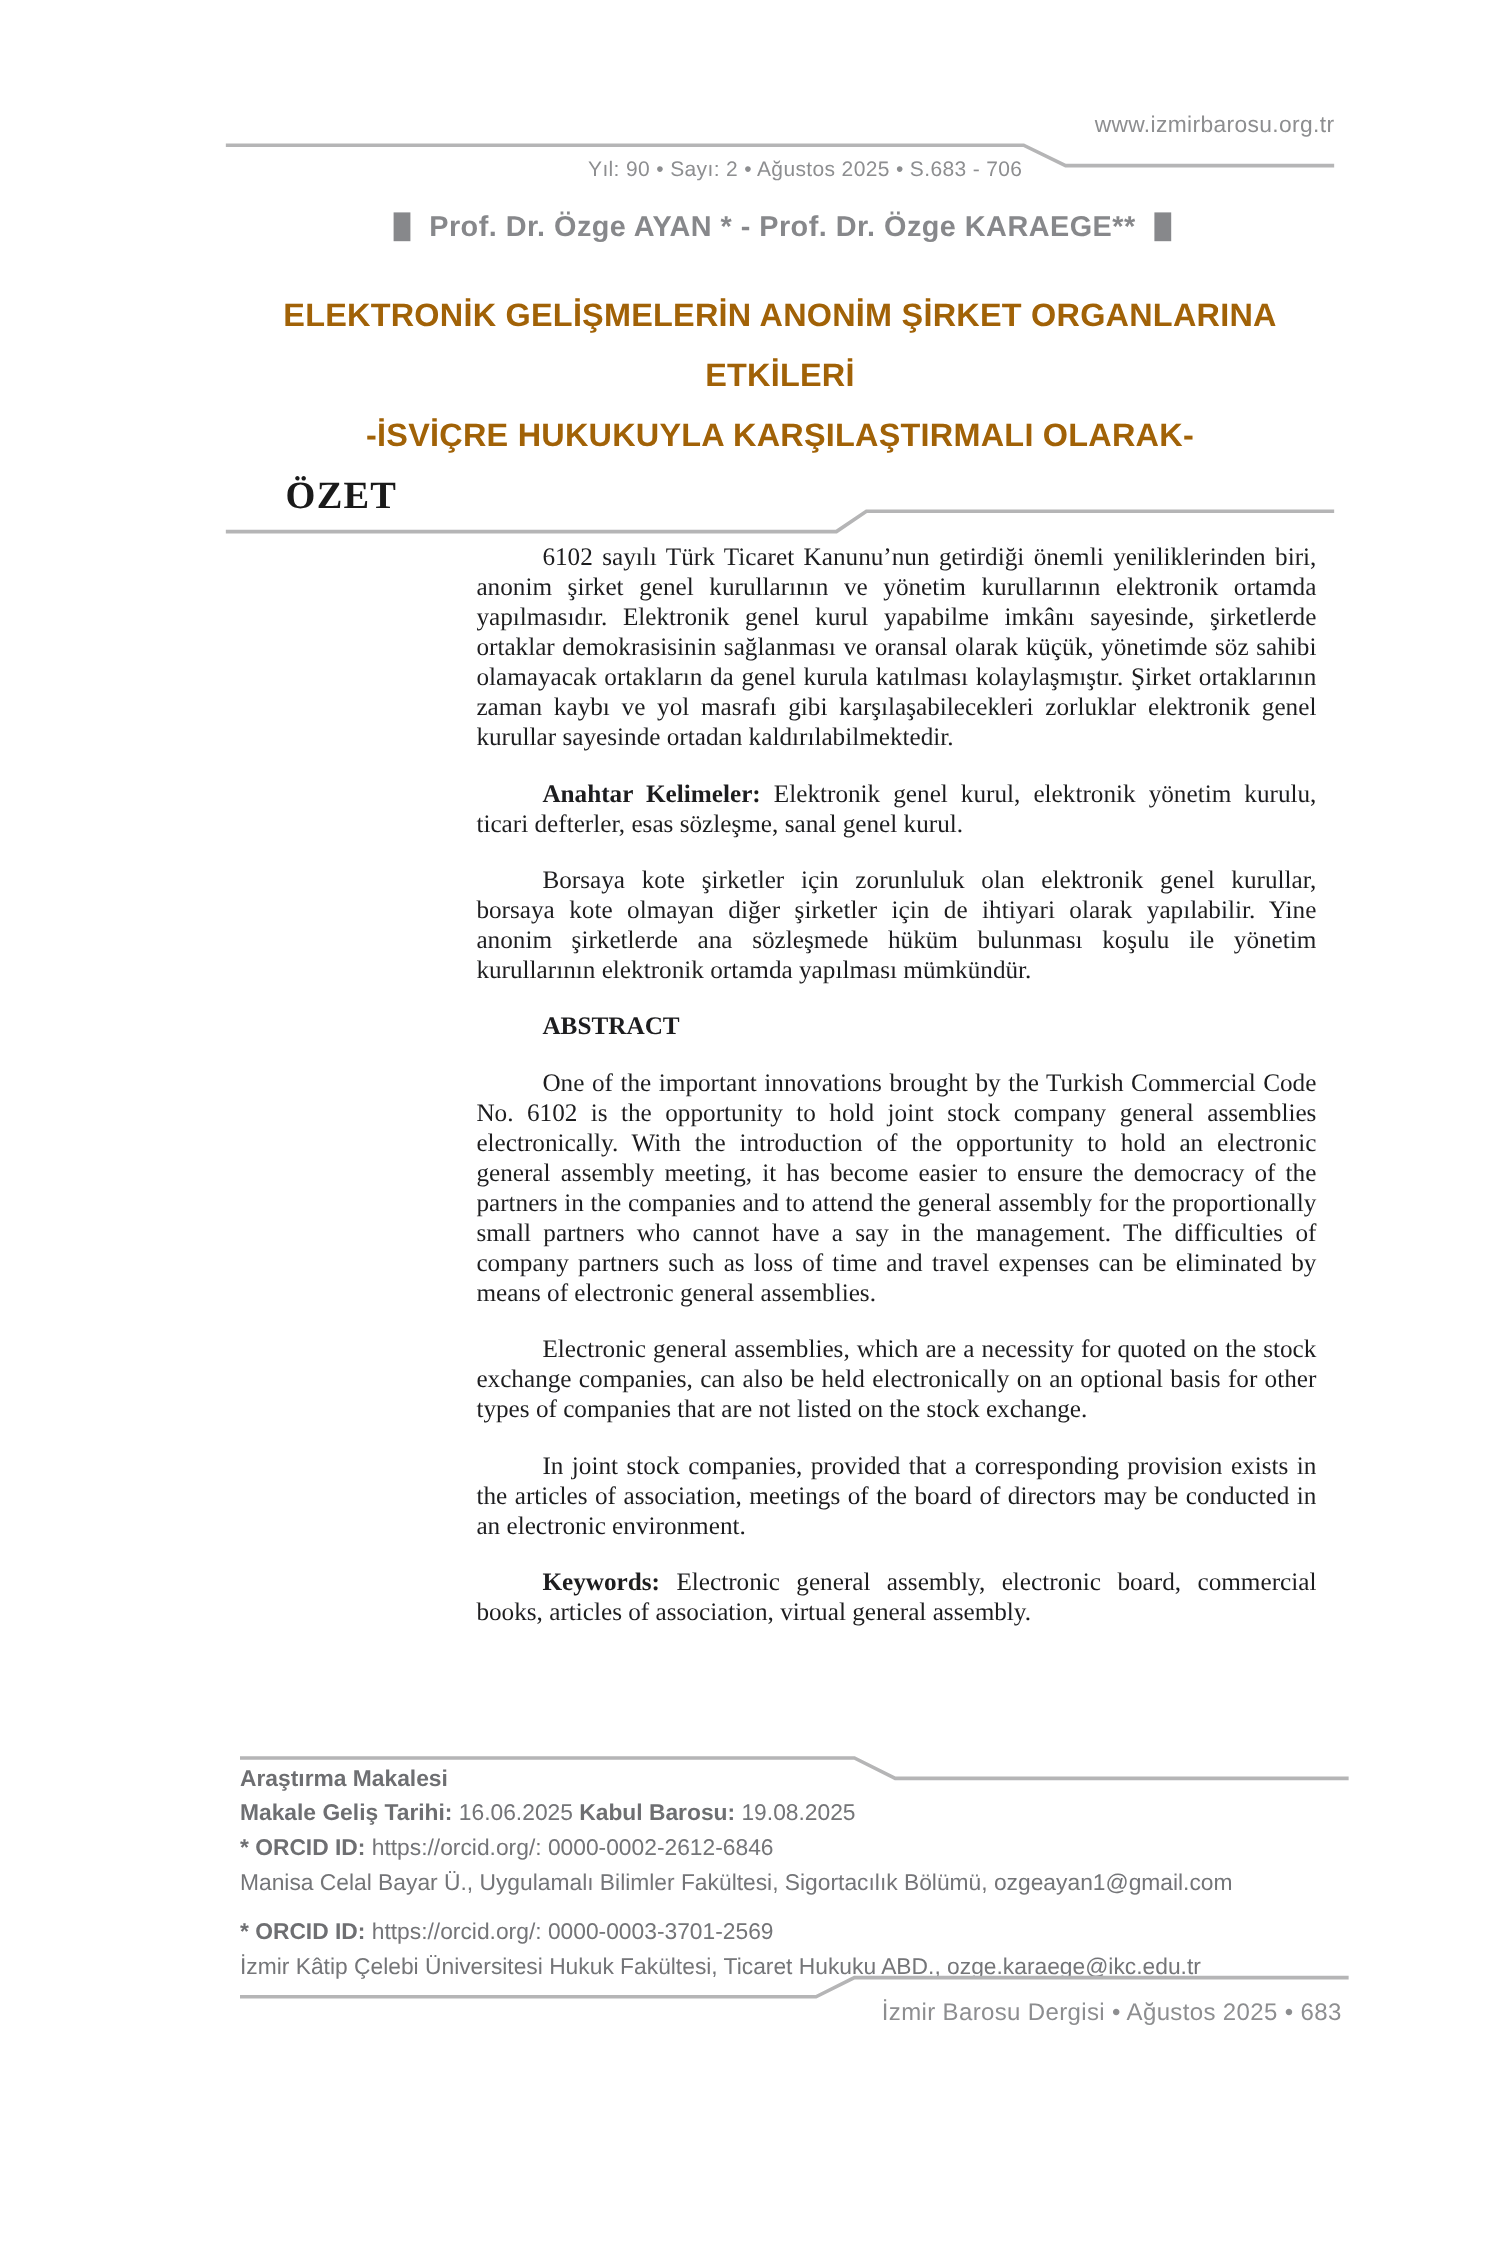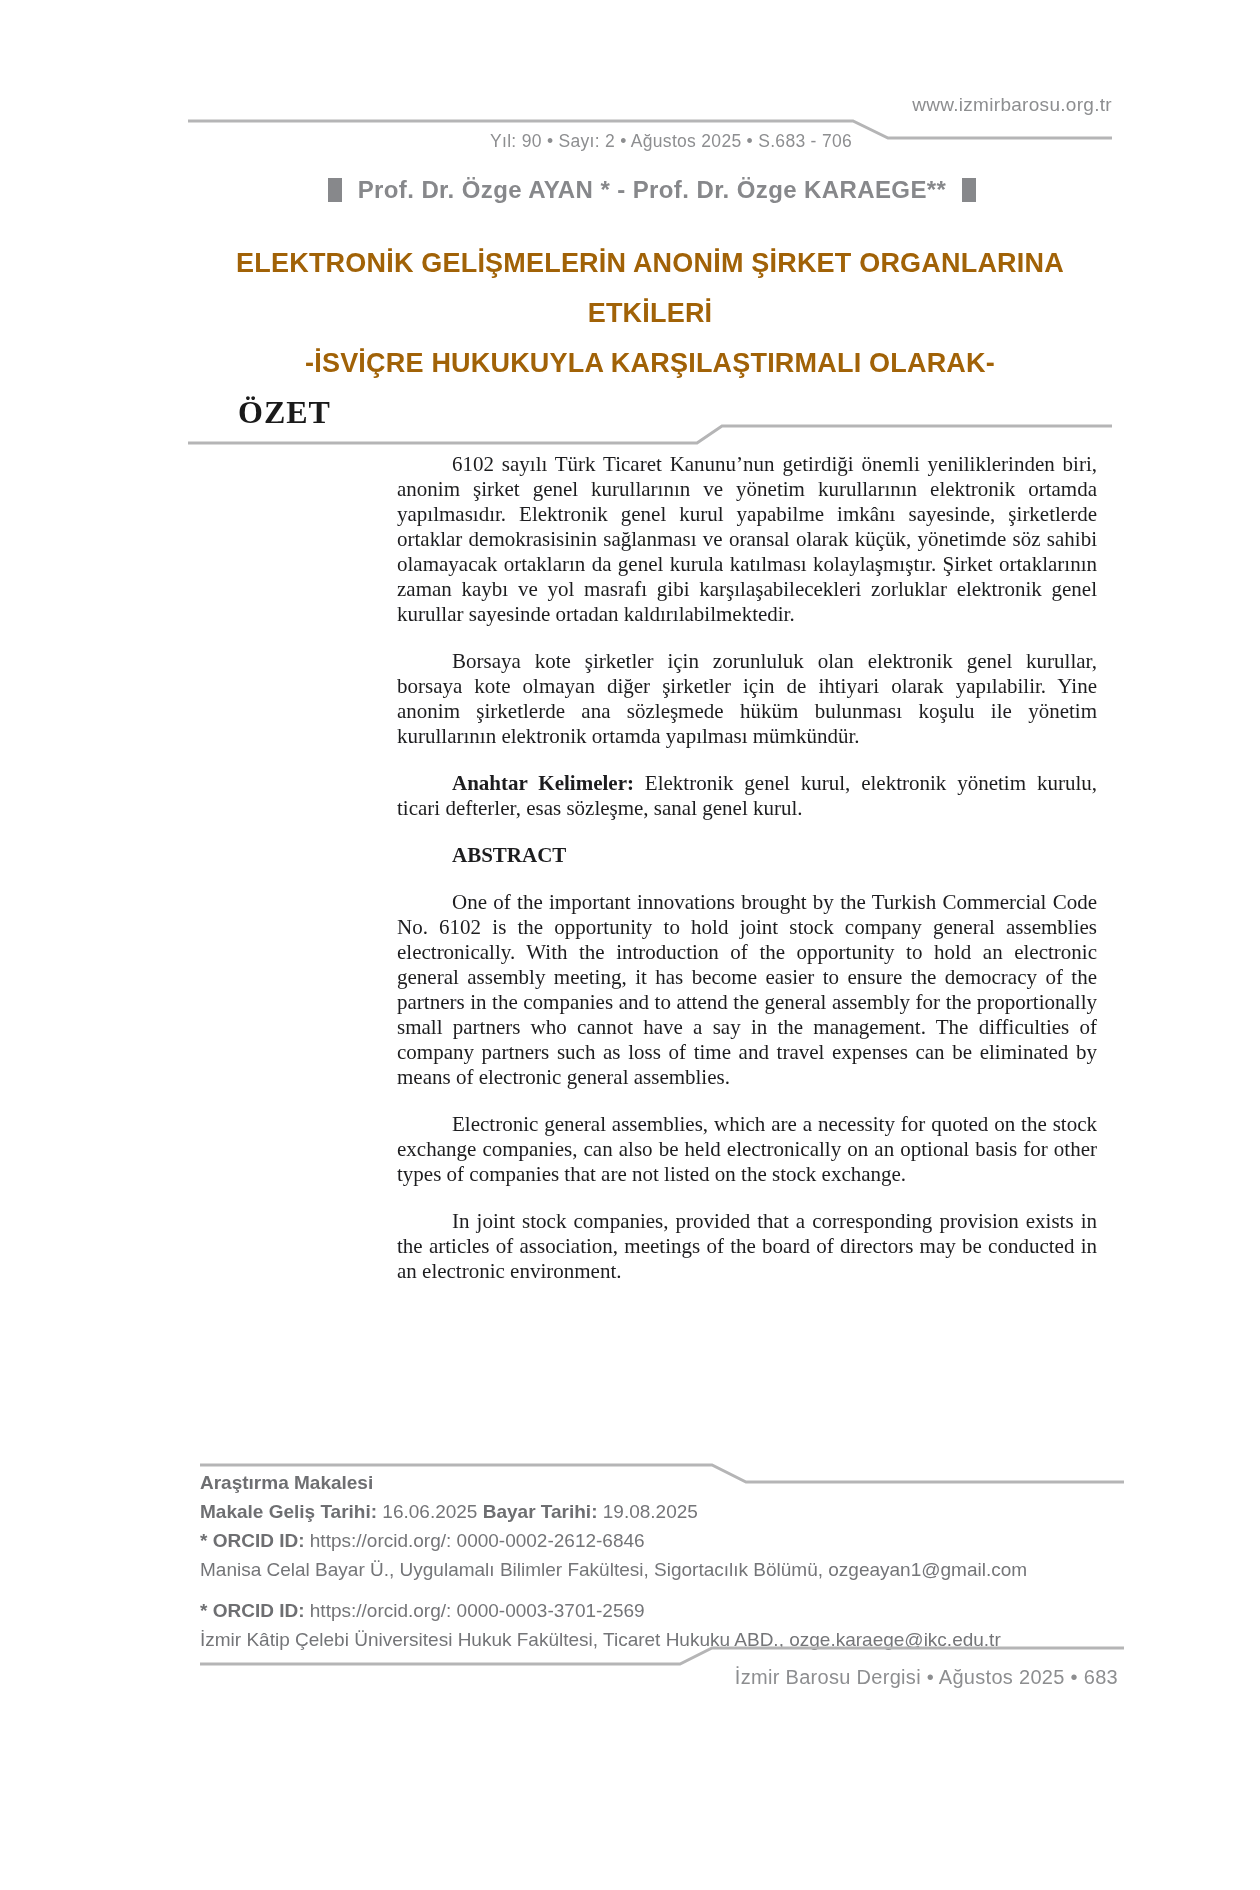--- a/index.html
+++ b/index.html
@@ -67,36 +67,37 @@
       <div>-İSVİÇRE HUKUKUYLA KARŞILAŞTIRMALI OLARAK-</div>
     </div>
 
     <div class="ozet-heading">ÖZET</div>
     <svg class="rule ozet-rule" width="924" height="25">
       <polyline points="0,21 509,21 534,4 924,4"></polyline>
     </svg>
 
     <div class="body-col">
       <p>6102 sayılı Türk Ticaret Kanunu’nun getirdiği önemli yeniliklerinden biri, anonim şirket genel kurullarının ve yönetim kurullarının elektronik ortamda yapılmasıdır. Elektronik genel kurul yapabilme imkânı sayesinde, şirketlerde ortaklar demokrasisinin sağlanması ve oransal olarak küçük, yönetimde söz sahibi olamayacak ortakların da genel kurula katılması kolaylaşmıştır. Şirket ortaklarının zaman kaybı ve yol masrafı gibi karşılaşabilecekleri zorluklar elektronik genel kurullar sayesinde ortadan kaldırılabilmektedir.</p>
+      <p><span class="kw-label">Anahtar Kelimeler:</span> <span>Elektronik genel kurul, elektronik yönetim kurulu, ticari defterler, esas sözleşme, sanal genel kurul.</span></p>
       <p>Borsaya kote şirketler için zorunluluk olan elektronik genel kurullar, borsaya kote olmayan diğer şirketler için de ihtiyari olarak yapılabilir. Yine anonim şirketlerde ana sözleşmede hüküm bulunması koşulu ile yönetim kurullarının elektronik ortamda yapılması mümkündür.</p>
-      <p><span class="kw-label">Anahtar Kelimeler:</span> <span>Elektronik genel kurul, elektronik yönetim kurulu, ticari defterler, esas sözleşme, sanal genel kurul.</span></p>
 
       <p class="abstract-heading">ABSTRACT</p>
       <p>One of the important innovations brought by the Turkish Commercial Code No. 6102 is the opportunity to hold joint stock company general assemblies electronically. With the introduction of the opportunity to hold an electronic general assembly meeting, it has become easier to ensure the democracy of the partners in the companies and to attend the general assembly for the proportionally small partners who cannot have a say in the management. The difficulties of company partners such as loss of time and travel expenses can be eliminated by means of electronic general assemblies.</p>
       <p>Electronic general assemblies, which are a necessity for quoted on the stock exchange companies, can also be held electronically on an optional basis for other types of companies that are not listed on the stock exchange.</p>
       <p>In joint stock companies, provided that a corresponding provision exists in the articles of association, meetings of the board of directors may be conducted in an electronic environment.</p>
+      <p><span class="kw-label">Keywords:</span> <span>Electronic general assembly, electronic board, commercial books, articles of association, virtual general assembly.</span></p>
     </div>
 
     <div class="footer">
       <svg class="rule footer-rule-top" width="924" height="24">
         <polyline points="0,3 512,3 546,20 924,20"></polyline>
       </svg>
       <div class="footer-rows">
         <div class="bold">Araştırma Makalesi</div>
-        <div><span class="bold">Makale Geliş Tarihi:</span> <span>16.06.2025</span> <span class="bold">Bayar Tarihi:</span> <span>19.08.2025</span></div>
+        <div><span class="bold">Makale Geliş Tarihi:</span> <span>16.06.2025</span> <span class="bold">Kabul Barosu:</span> <span>19.08.2025</span></div>
         <div><span class="bold">* ORCID ID:</span> <span>https://orcid.org/: 0000-0002-2612-6846</span></div>
         <div>Manisa Celal Bayar Ü., Uygulamalı Bilimler Fakültesi, Sigortacılık Bölümü, ozgeayan1@gmail.com</div>
         <div class="gap"></div>
         <div><span class="bold">* ORCID ID:</span> <span>https://orcid.org/: 0000-0003-3701-2569</span></div>
         <div>İzmir Kâtip Çelebi Üniversitesi Hukuk Fakültesi, Ticaret Hukuku ABD., ozge.karaege@ikc.edu.tr</div>
       </div>
       <svg class="rule footer-rule-bottom" width="924" height="24">
         <polyline points="0,20 480,20 512,4 924,4"></polyline>
       </svg>
       <div class="journal-line">İzmir Barosu Dergisi • Ağustos 2025 •  683</div>

